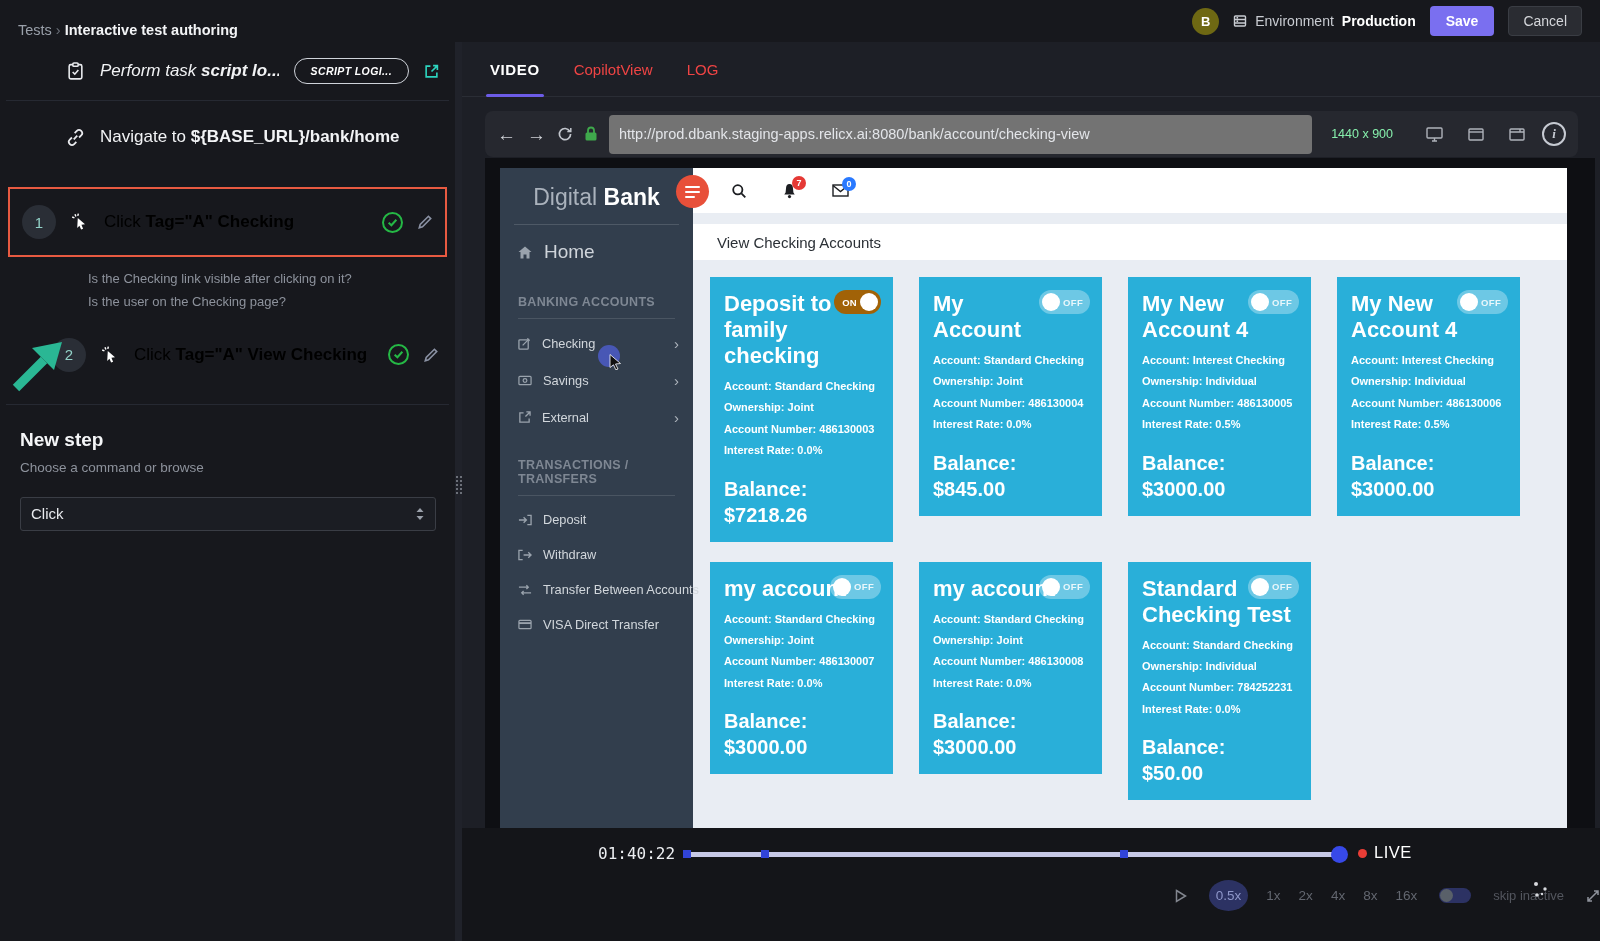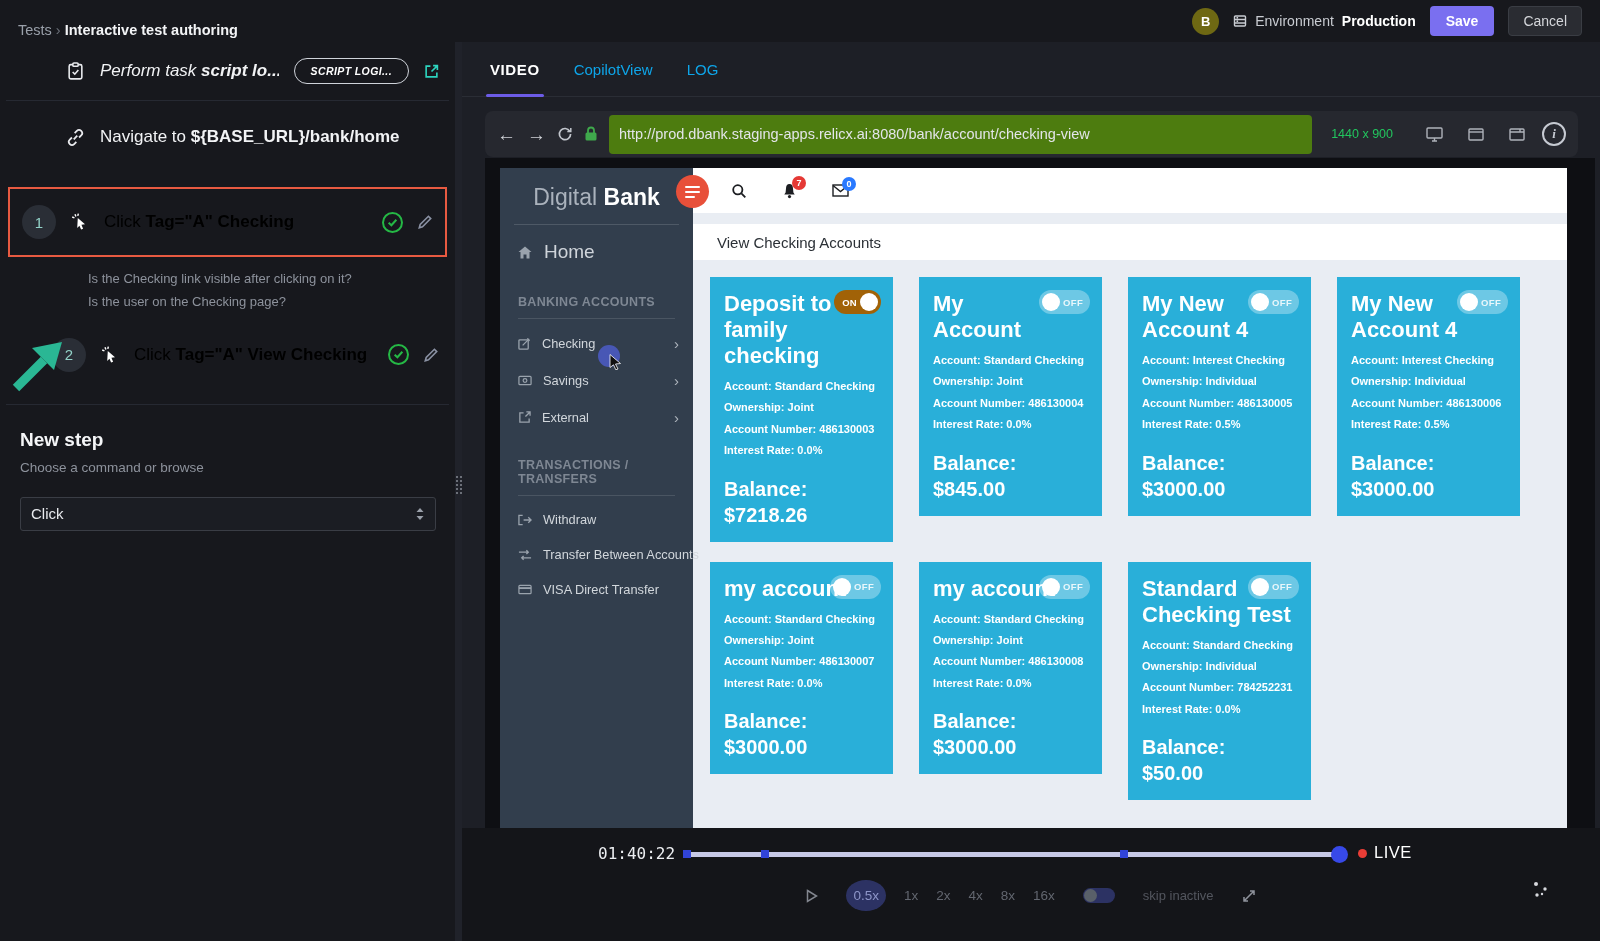--- a/index.html
+++ b/index.html
@@ -58,33 +58,33 @@
   
   .vdivider { position:absolute; left:455px; top:42px; width:7px; bottom:0; background:#20222a; }
   .grip { position:absolute; left:456px; top:476px; display:grid;
     grid-template-columns:repeat(2,2px); gap:2px; }
   .grip i { width:2px; height:2px; border-radius:50%; background:#868b95; }
 
   
   .viewer { position:absolute; left:462px; top:42px; right:0; bottom:0; background:#1d1f26; }
   .tabsbar { height:55px; display:flex; align-items:stretch; gap:34px; padding-left:28px;
     border-bottom:1px solid #2a2d35; }
-  .tab { display:flex; align-items:center; color:#0ea5e9; font-size:15px; position:relative; }
+  .tab { display:flex; align-items:center; color:#ef4444; font-size:15px; position:relative; }
   .tab.active { color:#ffffff; font-weight:bold; letter-spacing:.6px; }
   .tab.active::after { content:""; position:absolute; left:-4px; right:-4px; bottom:-1px;
     height:3px; background:#6c5ce7; border-radius:2px; }
 
   .browserbar { margin:14px 22px 0 23px; height:46px; background:#26282f; border-radius:8px;
     display:flex; align-items:center; padding:0 12px; gap:11px; }
   .nav-arrow { color:#d0d3d8; font-size:19px; line-height:1; }
   .chrome-ic { color:#c2c6cd; }
-  .urlfield { flex:1 1 auto; height:39px; background:#4d7c0f; border-radius:4px; display:flex;
+  .urlfield { flex:1 1 auto; height:39px; background:#737373; border-radius:4px; display:flex;
     align-items:center; padding:0 10px; color:#e3e5e9; font-size:14.5px; white-space:nowrap;
     overflow:hidden; }
-  .res { color:#22c55e; font-size:12.5px; margin:0 8px; white-space:nowrap; }
+  .res { color:#86efac; font-size:12.5px; margin:0 8px; white-space:nowrap; }
   .winic { color:#aeb2ba; }
   .infoc { width:24px; height:24px; border-radius:50%; border:2px solid #c6cad2; color:#c6cad2;
     font-size:13px; font-weight:bold; display:flex; align-items:center; justify-content:center;
     margin-left:6px; font-style:italic; font-family:"Liberation Serif", serif; }
 
   .video-stage { position:absolute; left:23px; top:116px; width:1110px; height:670px; background:#0e0f13; }
   .bank { position:absolute; left:15px; top:10px; width:1067px; height:755px; background:#e9edf3; overflow:hidden; }
 
   
   .bsidebar { position:absolute; left:0; top:0; width:193px; height:660px; background:#323e4d; z-index:2; }
@@ -151,21 +151,21 @@
   
   .controls { position:absolute; left:0; right:0; bottom:0; height:113px; background:#141519; }
   .ptime { position:absolute; left:136px; top:16px; color:#eceef1; font-size:16px;
     font-family:"DejaVu Sans Mono", monospace; }
   .ptrack { position:absolute; left:221px; top:24px; width:662px; height:5px; background:#c7c9e6; border-radius:2px; }
   .pmark { position:absolute; top:-2px; width:8px; height:8px; background:#3144d8; }
   .pknob { position:absolute; left:648px; top:-6px; width:17px; height:17px; border-radius:50%; background:#3749e8; }
   .live-dot { position:absolute; left:896px; top:21px; width:9px; height:9px; border-radius:50%; background:#ea3d36; }
   .live-label { position:absolute; left:912px; top:15px; color:#ffffff; font-size:16.5px; letter-spacing:.5px; }
   .speedrow { position:absolute; left:0; right:0; top:52px; display:flex; align-items:center;
-    justify-content:center; gap:28px; }
+    justify-content:flex-end; gap:22px; }
   .playic { color:#82868f; }
   .speed { color:#62666f; font-size:13.5px; }
   .speed.active { background:#2c3263; color:#8e96c9; border-radius:50%; padding:8px 7px; }
   .mini-toggle { width:32px; height:15px; border-radius:8px; background:#2c3263; position:relative; }
   .mini-toggle i { position:absolute; left:1px; top:1px; width:13px; height:13px; border-radius:50%; background:#596069; }
   .skiplabel { color:#53565e; font-size:13px; }
   .expandic { color:#8f939c; }
   .sparkle { position:absolute; right:50px; bottom:40px; }
 </style>
 </head>
@@ -389,20 +389,30 @@
                   <path d="M8 6 L13 1 M9 1 H13 V5"></path>
                 </svg>
               </span>
     <span class="bnav-label">External</span>
     <span class="chev">›</span>
   </div>
           </div>
         <div class="bsec-title" style="margin-top:22px;">TRANSACTIONS / TRANSFERS</div>
         <div class="bsec-div"></div>
         <div>
+            <div class="bnav-item">
+    <span class="bnav-icon">
+                <svg width="14" height="12" viewBox="0 0 15 12" fill="none" stroke="currentColor" stroke-width="1.4">
+                  <path d="M1 6 H9 M6 3 L9 6 L6 9"></path>
+                  <path d="M10 1 H14 V11 H10"></path>
+                </svg>
+              </span>
+    <span class="bnav-label">Deposit</span>
+
+  </div>
             <div class="bnav-item">
     <span class="bnav-icon">
                 <svg width="14" height="12" viewBox="0 0 15 12" fill="none" stroke="currentColor" stroke-width="1.4">
                   <path d="M5 1 H1 V11 H5"></path>
                   <path d="M6 6 H14 M11 3 L14 6 L11 9"></path>
                 </svg>
               </span>
     <span class="bnav-label">Withdraw</span>
 
   </div>

